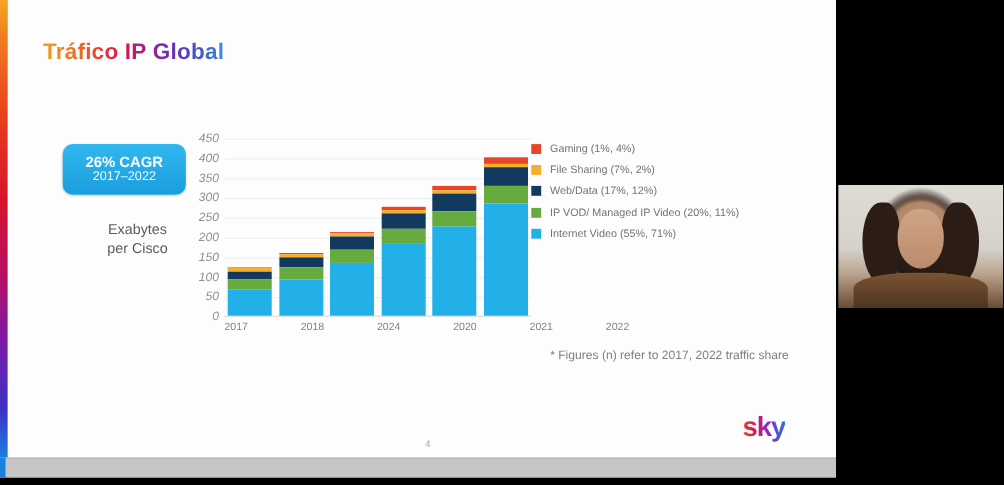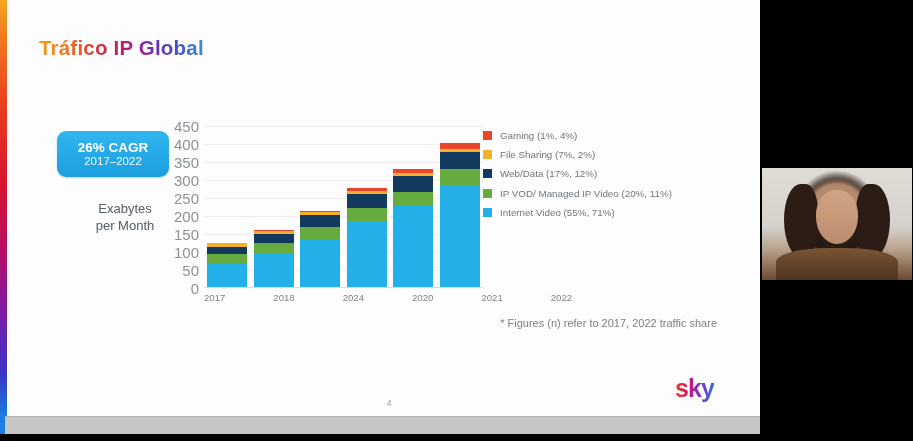--- a/index.html
+++ b/index.html
@@ -60,22 +60,23 @@
   }
   #axis-title span { display: block; }
 
   
   #chart { position: absolute; left: 166px; top: 126px; width: 310px; height: 182px; }
   #ylabels {
     position: absolute; left: 0; top: 0; width: 26px; height: 162px;
   }
   #ylabels div {
     position: absolute; right: 0; width: 26px;
-    text-align: right; font-size: 15px; color: #8b9196;
+    text-align: right; font-size: 11px; color: #8b9196;
     transform: translateY(-50%);
+    font-style: italic;
   }
   #plot {
     position: absolute; left: 31px; top: 0; right: 0; height: 162px;
     border-bottom: 1px solid #d7dade;
   }
   .gridline {
     position: absolute; left: 0; right: 0; height: 1px;
     background: #eceef0;
   }
   #bars {
@@ -171,21 +172,21 @@
 
       <div id="slide-title">Tráfico IP Global</div>
 
       <div id="cagr-badge">
         <span class="l1">26% CAGR</span>
         <span class="l2">2017–2022</span>
       </div>
 
       <div id="axis-title">
         <span>Exabytes</span>
-        <span>per Month</span>
+        <span>per Cisco</span>
       </div>
 
       <div id="chart">
         <div id="ylabels">
             <div style="top: 162px;">0</div>
             <div style="top: 144px;">50</div>
             <div style="top: 126px;">100</div>
             <div style="top: 108px;">150</div>
             <div style="top: 90px;">200</div>
             <div style="top: 72px;">250</div>

